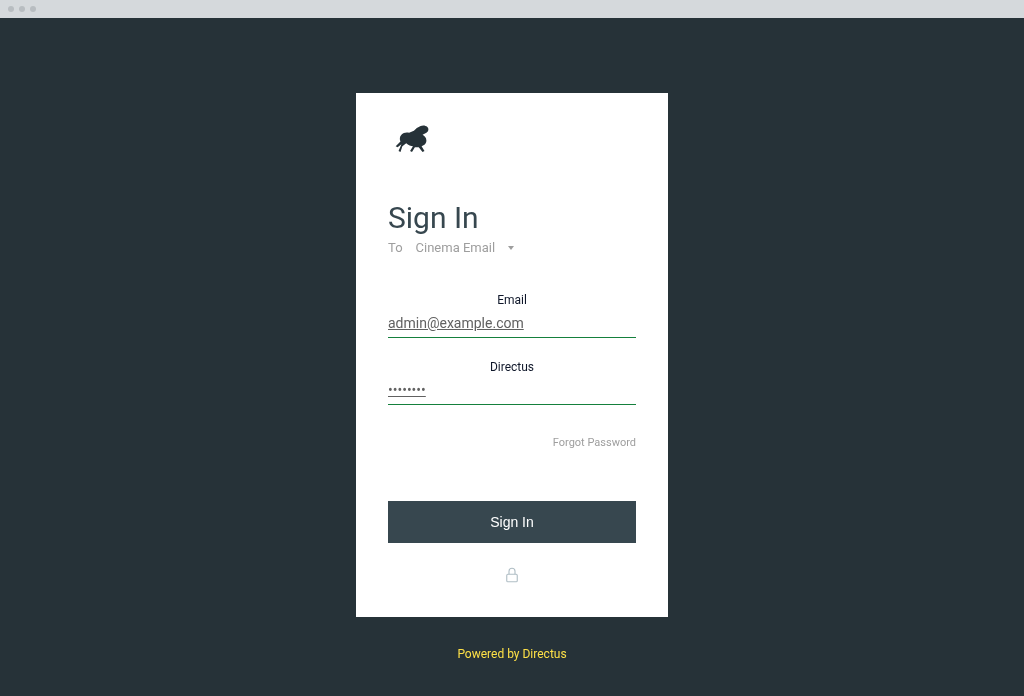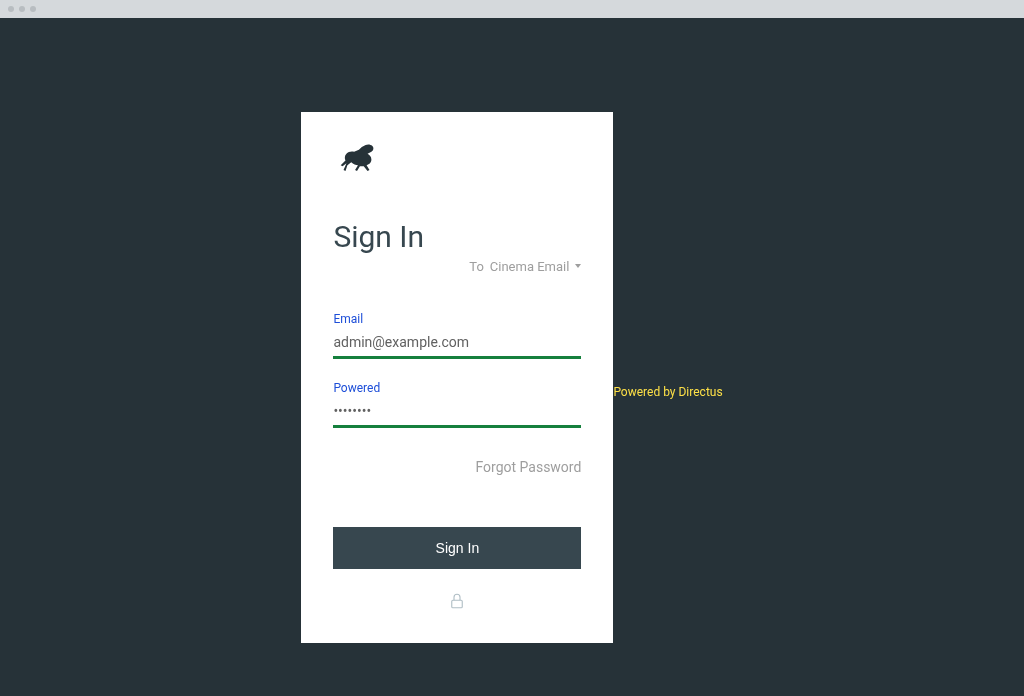--- a/index.html
+++ b/index.html
@@ -28,21 +28,21 @@
       width: 6px;
       height: 6px;
       border-radius: 50%;
       background: #b8bdc1;
     }
     
     .main-bg {
       background: #263238;
       height: 678px;
       display: flex;
-      flex-direction: row;
+      flex-direction: column;
       align-items: center;
       justify-content: center;
       padding-top: 40px;
     }
     
     .login-card {
       background: #ffffff;
       width: 312px;
       padding: 28px 32px 24px 32px;
       display: flex;
@@ -65,63 +65,64 @@
       color: #37474f;
       margin-bottom: 6px;
       line-height: 1.1;
     }
     
     .subtitle {
       font-size: 13px;
       color: #9e9e9e;
       display: flex;
       align-items: center;
-      gap: 6px;
+      gap: 13px;
       margin-bottom: 38px;
-      justify-content: flex-end;
     }
     
     .dropdown-caret {
       width: 0;
       height: 0;
       border-left: 3px solid transparent;
       border-right: 3px solid transparent;
       border-top: 4px solid #9e9e9e;
     }
     
     .field-group {
       margin-bottom: 22px;
     }
     
     .field-label {
       font-size: 12px;
-      color: #1d4ed8;
+      color: #0f172a;
       margin-bottom: 4px;
       display: block;
+      text-align: center;
     }
     
     .field-input {
       width: 100%;
       border: none;
-      border-bottom: 3px solid #15803d;
+      border-bottom: 1px solid #15803d;
       padding: 4px 0 6px 0;
       font-size: 14px;
       color: #616161;
       outline: none;
       background: transparent;
       font-family: inherit;
+      text-decoration: underline;
     }
     
     .field-input::placeholder {
       color: #616161;
     }
     
     .forgot-link {
       text-align: right;
-      font-size: 14px;
+      font-size: 11px;
       color: #9e9e9e;
       margin-top: 9px;
       margin-bottom: 52px;
       cursor: pointer;
     }
     
     .signin-button {
       width: 100%;
       background: #37474f;
       color: #ffffff;
@@ -178,21 +179,21 @@
       <span>Cinema Email</span>
       <span class="dropdown-caret"></span>
     </div>
 
     <div class="field-group">
       <label class="field-label">Email</label>
       <input class="field-input" type="text" value="admin@example.com" style="">
     </div>
 
     <div class="field-group">
-      <label class="field-label">Powered</label>
+      <label class="field-label">Directus</label>
       <input class="field-input" type="text" value="••••••••" style="">
     </div>
 
     <div class="forgot-link">Forgot Password</div>
 
     <button class="signin-button">Sign In</button>
 
     <div class="lock-row">
       <span class="lock-icon">
         <svg viewBox="0 0 24 24">

